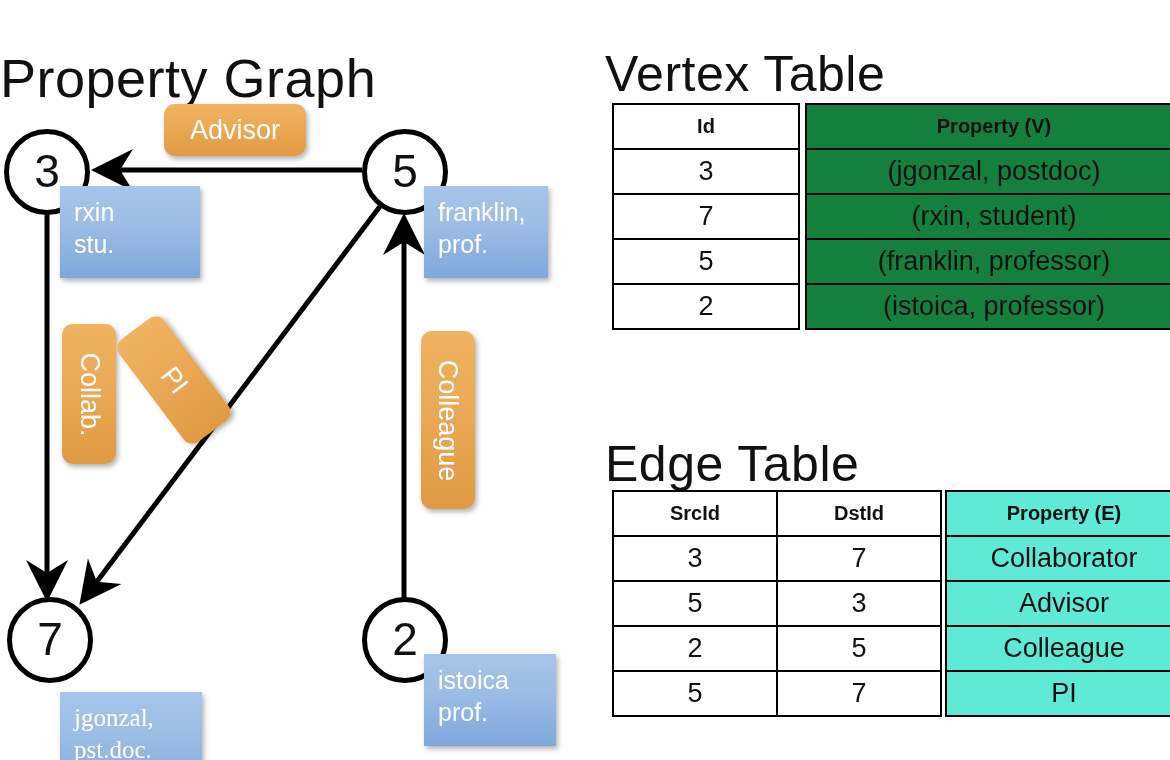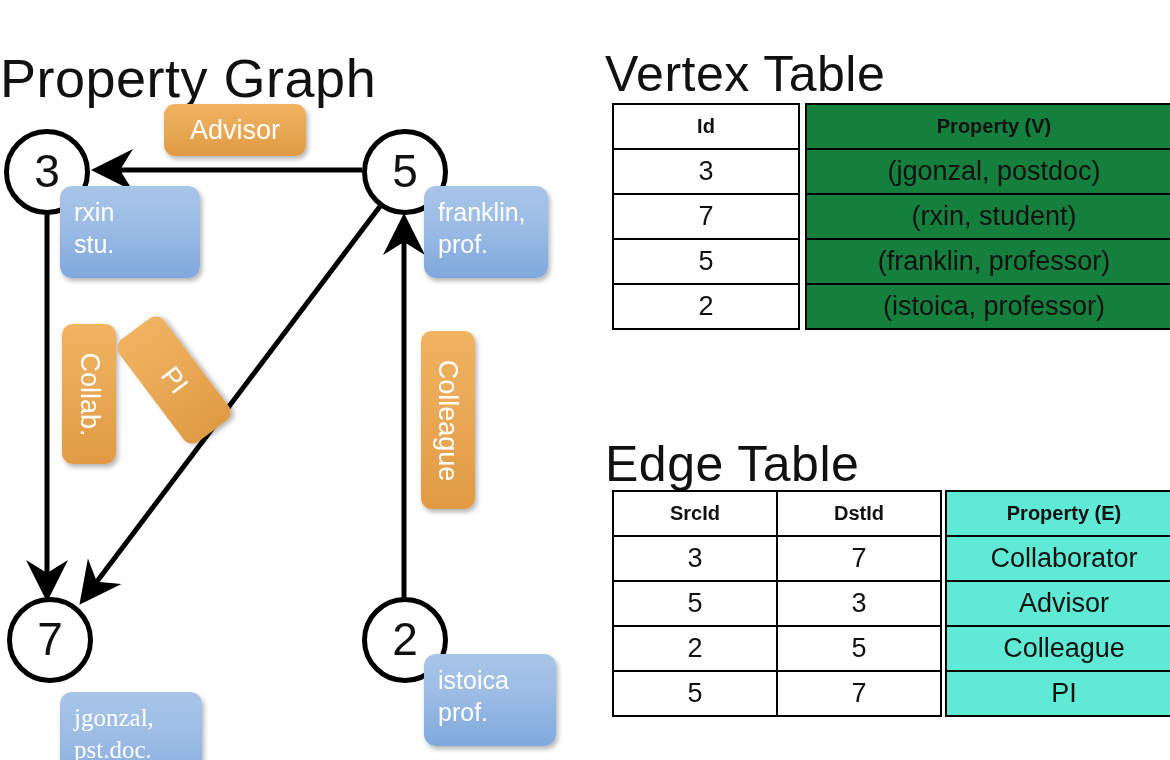--- a/index.html
+++ b/index.html
@@ -82,21 +82,21 @@
     font-size: 46px;
     font-weight: 300;
     line-height: 1;
     color: #111;
     margin-top: -2px;
   }
 
   
   .prop-box {
     position: absolute;
-    border-radius: 12px;
+    border-radius: 0;
     background: linear-gradient(to bottom, #a8c5e8 0%, #9dbde5 40%, #7fa8dd 100%);
     box-shadow: 2px 3px 5px rgba(0,0,0,0.30);
     color: #ffffff;
     font-size: 25px;
     line-height: 32px;
     padding: 10px 12px 10px 14px;
     box-sizing: border-box;
     z-index: 8;
     font-weight: 300;
   }

